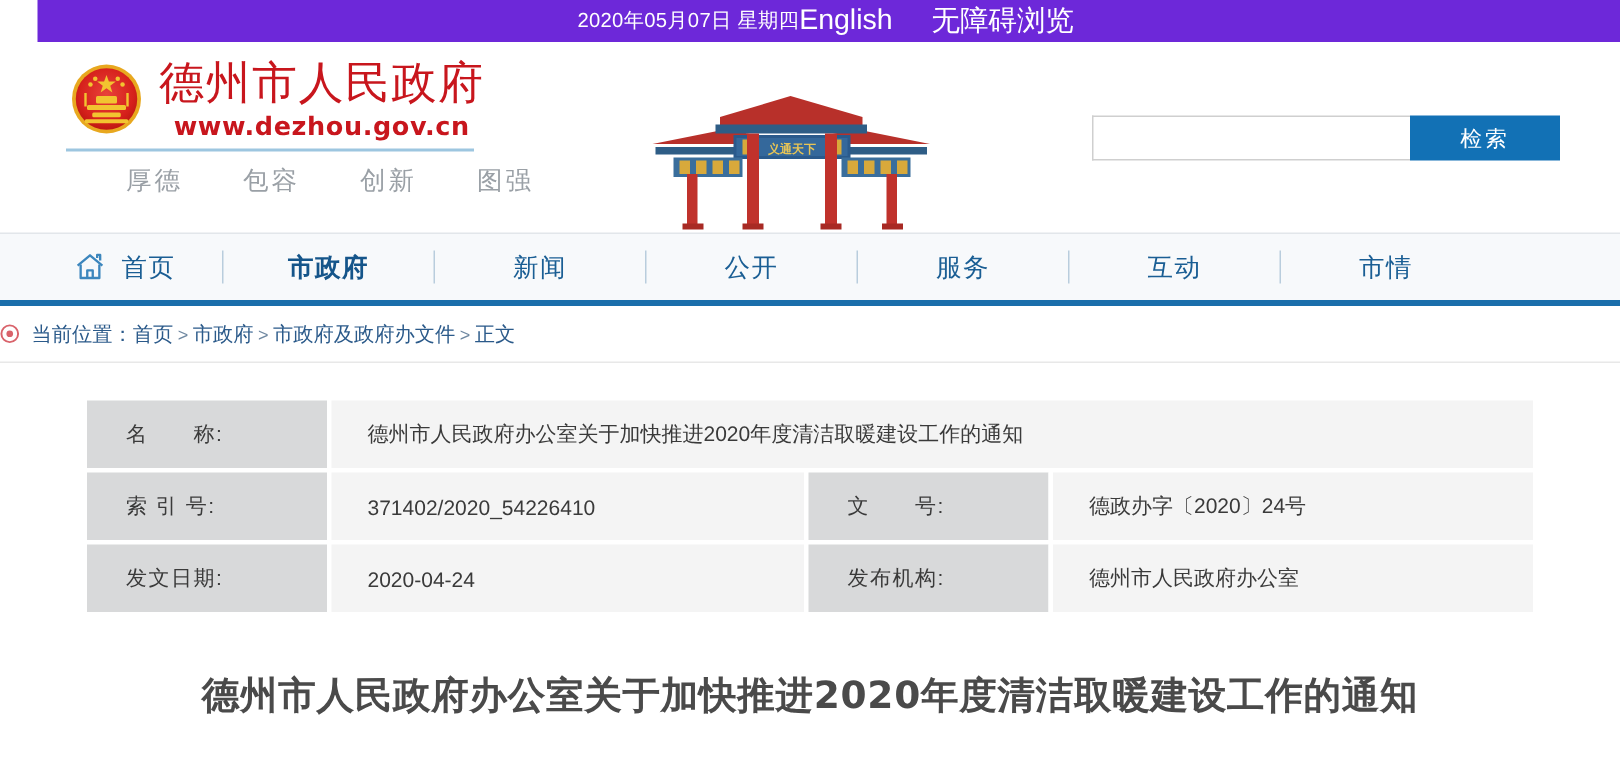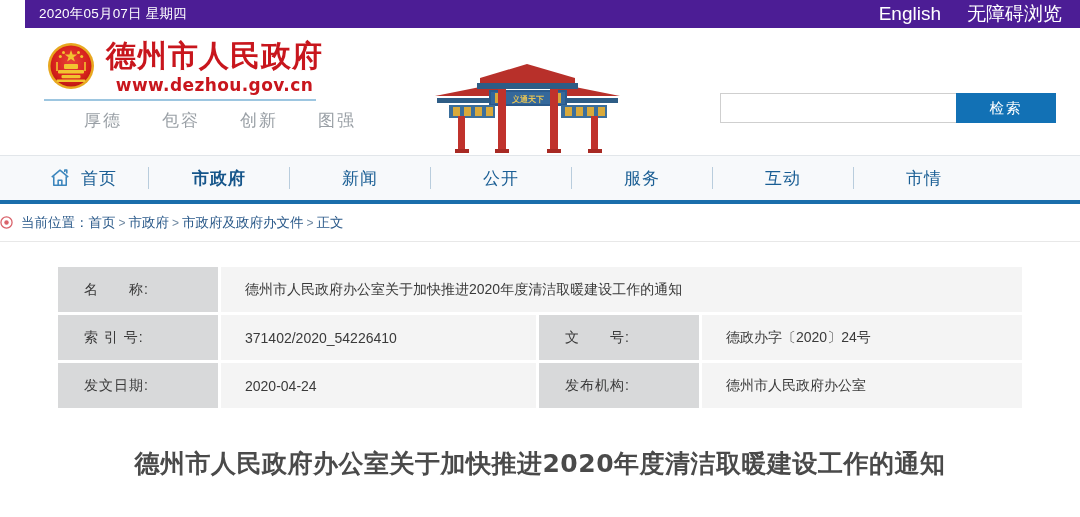--- a/index.html
+++ b/index.html
@@ -7,24 +7,24 @@
     width: 1080px;
     height: 517px;
     background: #ffffff;
     font-family: "Liberation Sans", "DejaVu Sans", sans-serif;
     overflow: hidden;
   }
 
   
   .topbar {
     height: 28px;
-    background: #4c1d95;
-    display: flex;
-    align-items: center;
-    justify-content: space-between;
+    background: #6d28d9;
+    display: flex;
+    align-items: center;
+    justify-content: center;
     padding: 0 18px 0 14px;
     color: #ffffff;
     margin-left: 25px;
   }
   .topbar-date {
     font-size: 13.5px;
     letter-spacing: .2px;
     color: #ffffff;
   }
   .topbar-links {
@@ -56,21 +56,21 @@
   .brand-top {
     display: flex;
     align-items: center;
     gap: 8px;
   }
   .emblem { width: 54px; height: 54px; flex: 0 0 54px; }
   .brand-text { display: flex; flex-direction: column; line-height: 1; }
   .brand-title {
     font-family: "DejaVu Sans", "Liberation Sans", sans-serif;
     font-size: 30px;
-    font-weight: bold;
+    font-weight: normal;
     color: #c8161d;
     letter-spacing: 1px;
     white-space: nowrap;
   }
   .brand-url {
     margin-top: 6px;
     font-family: "DejaVu Sans", "Liberation Sans", sans-serif;
     font-size: 17px;
     font-weight: bold;
     color: #c8161d;
@@ -101,26 +101,25 @@
     left: 425px;
     top: 28px;
     width: 205px;
     height: 100px;
     font-weight: bold;
   }
 
   
   .search {
     position: absolute;
-    right: 24px;
+    right: 40px;
     top: 49px;
     display: flex;
     height: 30px;
-    width: 336px;
-    margin-top: 16px;
+    width: 312px;
   }
   .search-input {
     flex: 1 1 auto;
     height: 30px;
     border: 1px solid #cfcfcf;
     border-right: none;
     background: #ffffff;
     outline: none;
     padding: 0 10px;
     font-size: 13px;

